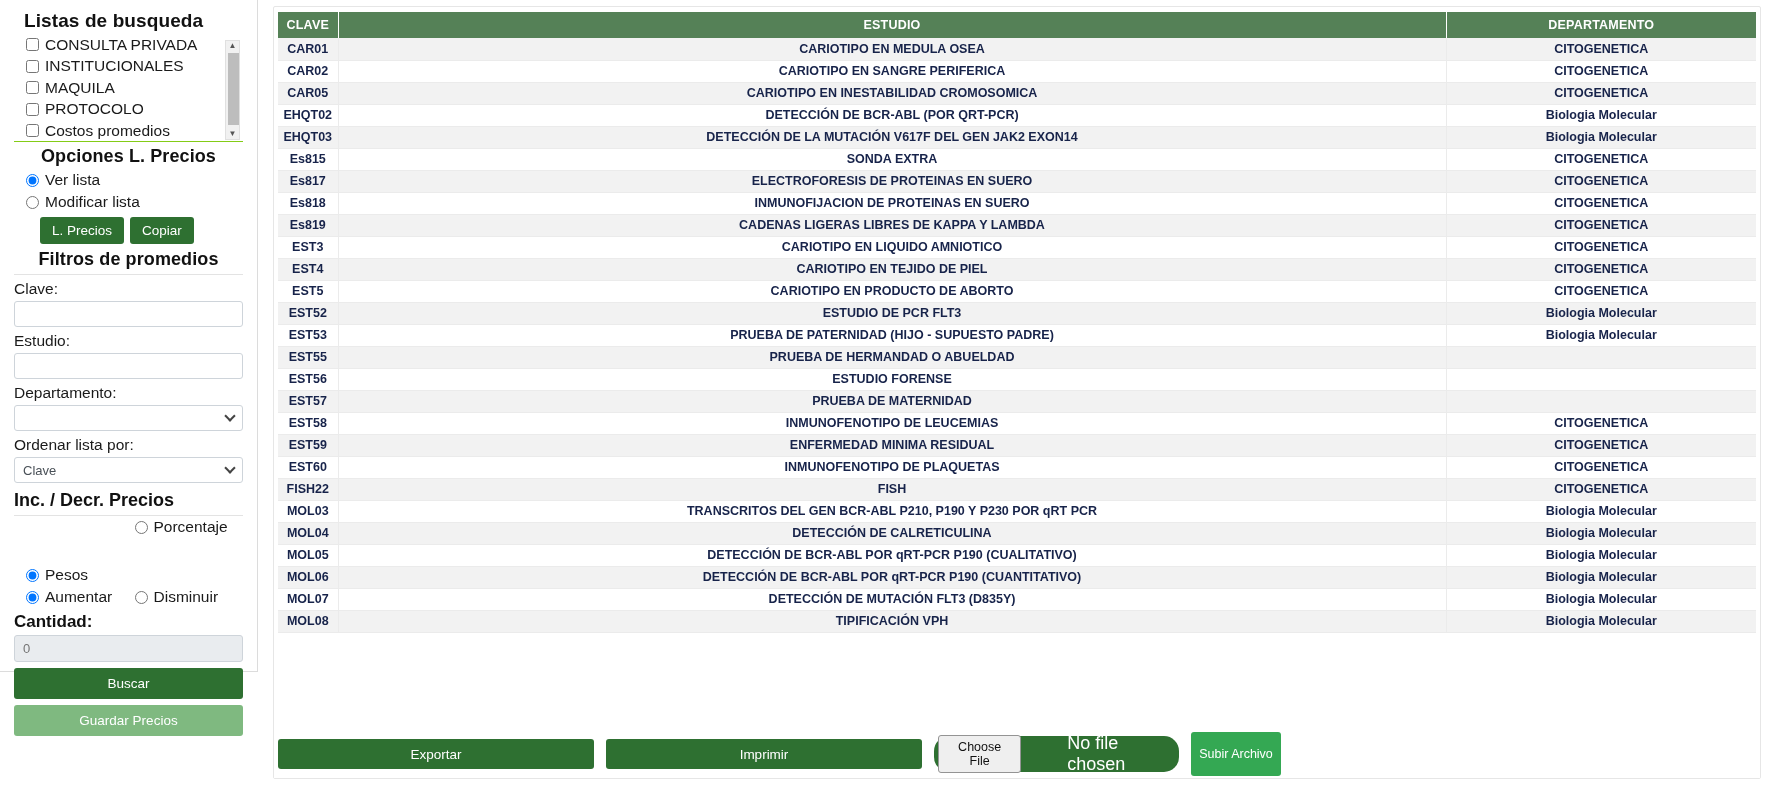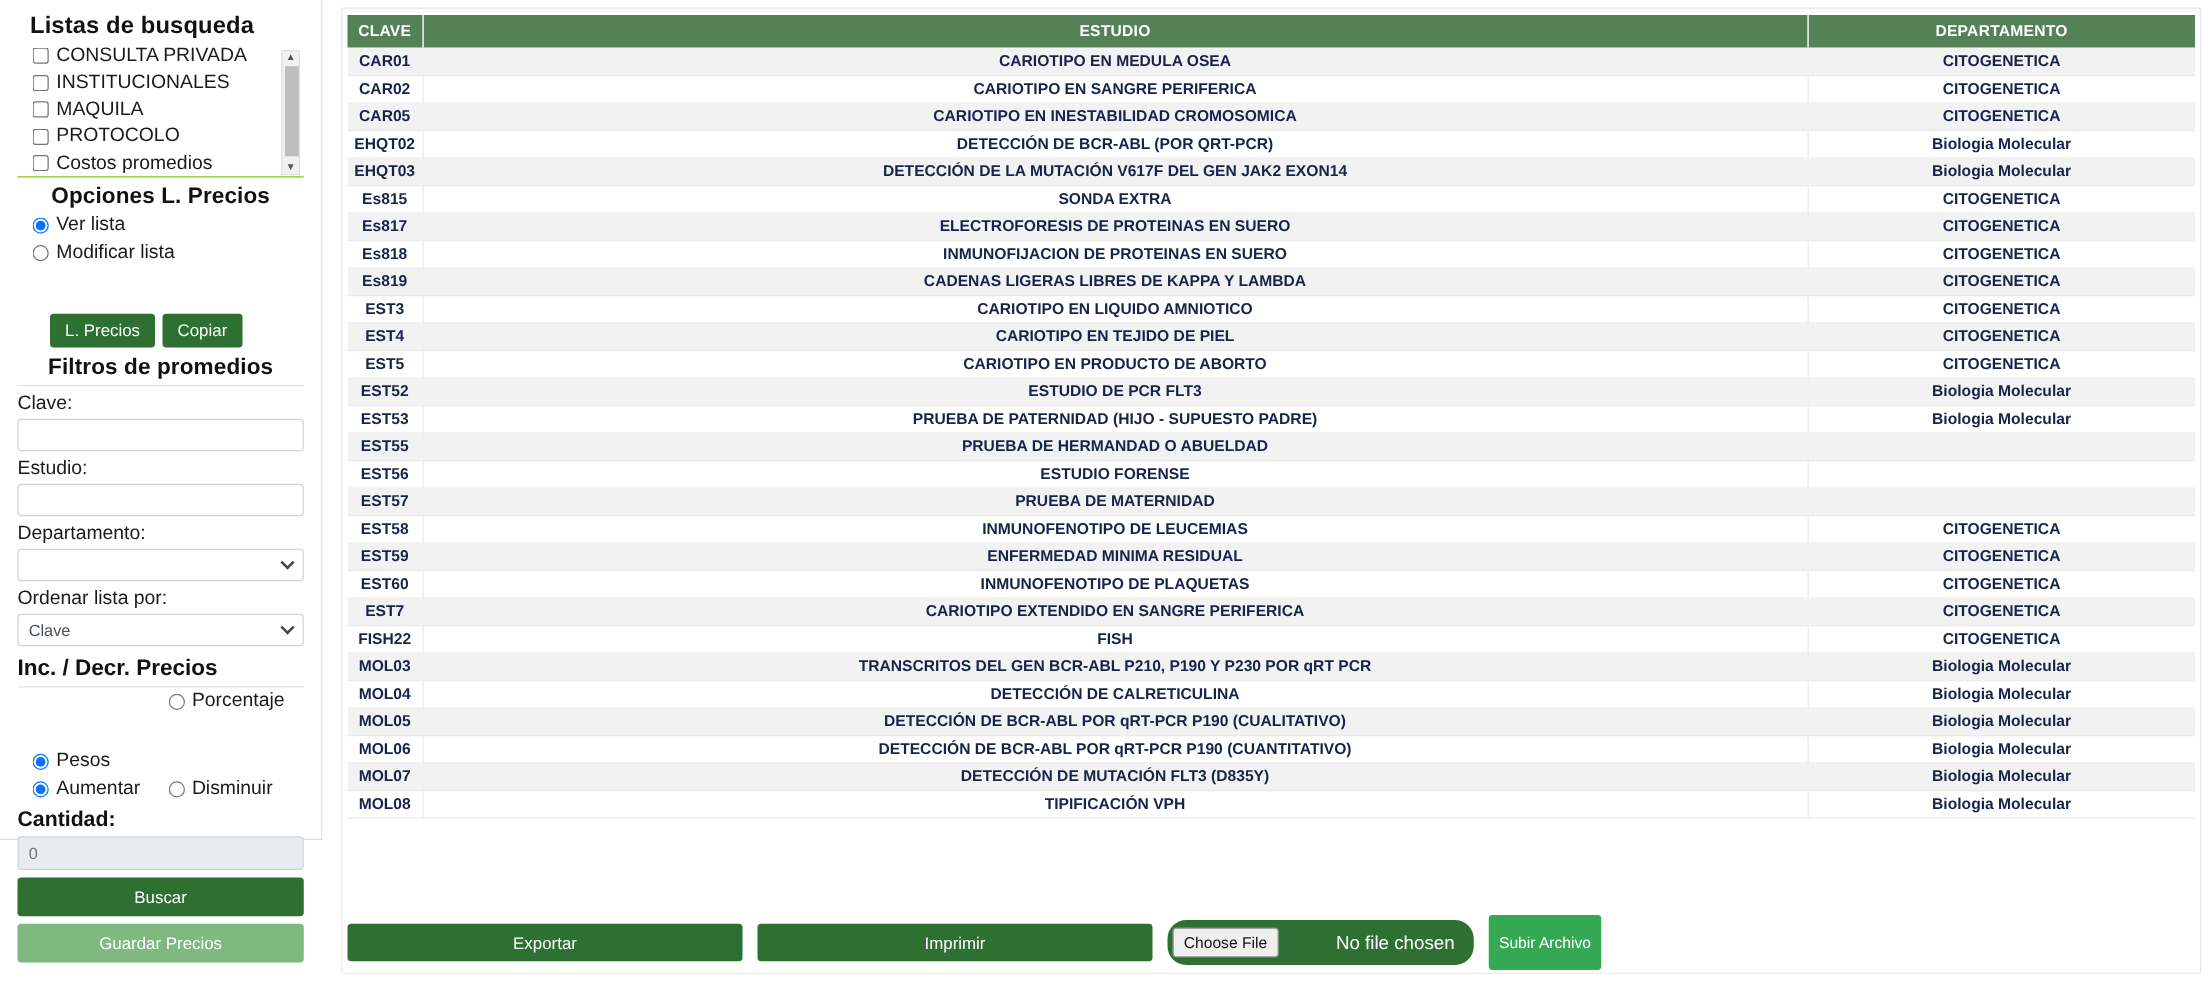--- a/index.html
+++ b/index.html
@@ -50,21 +50,21 @@
   .lb-arrow { font-size: 8px; color: #555; line-height: 10px; }
   .lb-thumb { position:absolute; left:2px; top:12px; width:11px; height:72px; background:#bdbdbd; }
 
   .radio-row { display: flex; align-items: center; height: 22px; padding-left: 12px; }
   .radio-row input { margin: 0 6px 0 0; width: 13px; height: 13px; }
   .radio-label { font-size: 15.5px; color: #1a1a1a; }
 
   .btn-pair { display: flex; gap: 6px; padding-left: 26px; margin-top: 4px; }
   .btn-sm {
     background: #2e7031; color: #fff; border: none; border-radius: 3px;
-    font-size: 13.5px; padding: 6px 12px; font-family: inherit; cursor: pointer; margin-top: 34px;
+    font-size: 13.5px; padding: 6px 12px; font-family: inherit; cursor: pointer;
   }
 
   .sec-divider { border-top: 1px solid #e3e3e3; margin: 4px 0 0 0; }
 
   .fld-label { font-size: 15.5px; color: #1a1a1a; margin: 5px 0 3px 0; }
   .fld-input, .fld-select {
     width: 100%; height: 26px; border: 1px solid #ced4da; border-radius: 3px;
     background: #fff; font-size: 13px; padding: 2px 8px; color: #495057;
     font-family: inherit;
   }
@@ -131,21 +131,21 @@
   .b-imprimir { flex: 0 0 316px; }
   .b-exportar { flex: 0 0 316px; }
   .filebox {
     flex: 0 0 245px; height: 36px; background: #2e7031; border-radius: 15px;
     display: flex; align-items: center; padding: 0 0 0 4px;
   }
   .choose-btn {
     background: #efefef; border: 1px solid #949494; border-radius: 3px;
     font-size: 12.5px; color: #111; padding: 4px 8px; font-family: inherit; cursor:pointer;
   }
-  .no-file { color: #fff; font-size: 15px; margin-left: 7px; padding-left: 39px; }
+  .no-file { color: #fff; font-size: 18px; margin-left: 7px; padding-left: 39px; }
   .b-subir {
     flex: 0 0 90px; background: #34a853; color: #fff; border: none; border-radius: 3px;
     font-size: 12.5px; height: 44px; font-family: inherit; cursor: pointer;
   }
 </style>
 </head>
 <body>
 
 <div id="app">
 
@@ -377,25 +377,20 @@
                 <td>EST59</td>
                 <td>ENFERMEDAD MINIMA RESIDUAL</td>
                 <td>CITOGENETICA</td>
               </tr>
               <tr>
                 <td>EST60</td>
                 <td>INMUNOFENOTIPO DE PLAQUETAS</td>
                 <td>CITOGENETICA</td>
               </tr>
               <tr>
-                <td>EST7</td>
-                <td>CARIOTIPO EXTENDIDO EN SANGRE PERIFERICA</td>
-                <td>CITOGENETICA</td>
-              </tr>
-              <tr>
                 <td>FISH22</td>
                 <td>FISH</td>
                 <td>CITOGENETICA</td>
               </tr>
               <tr>
                 <td>MOL03</td>
                 <td>TRANSCRITOS DEL GEN BCR-ABL P210, P190 Y P230 POR qRT PCR</td>
                 <td>Biologia Molecular</td>
               </tr>
               <tr>

